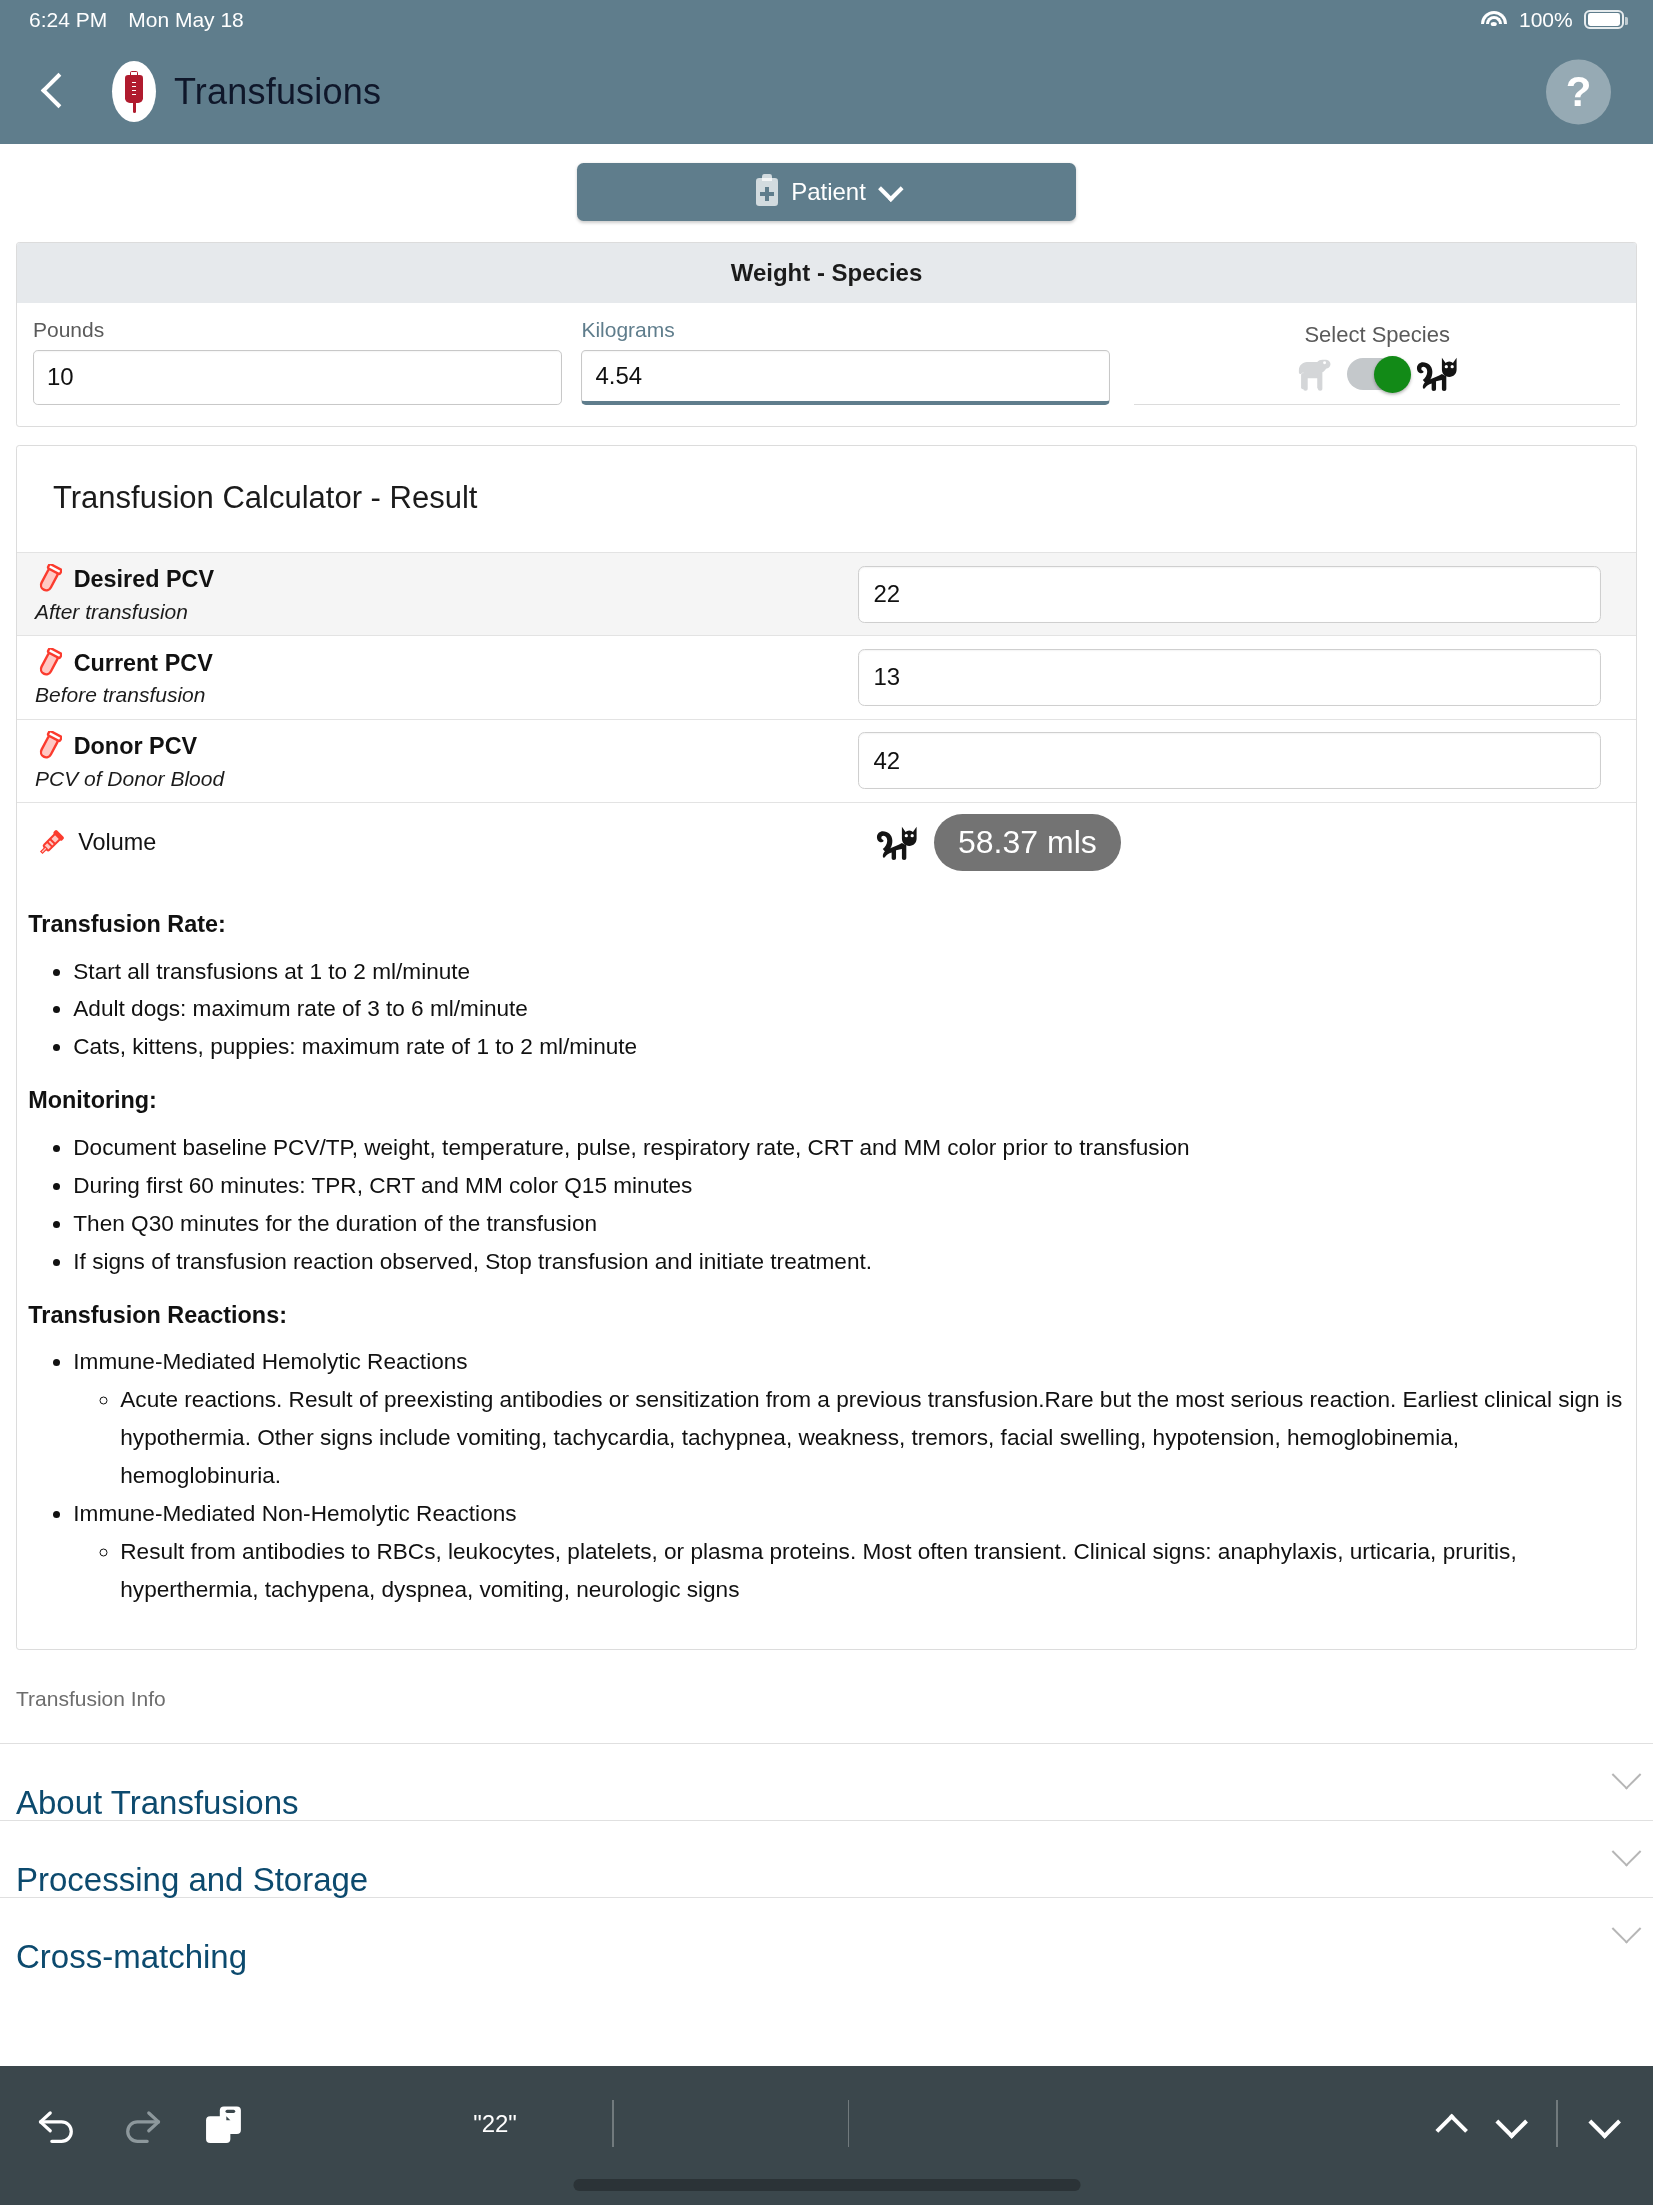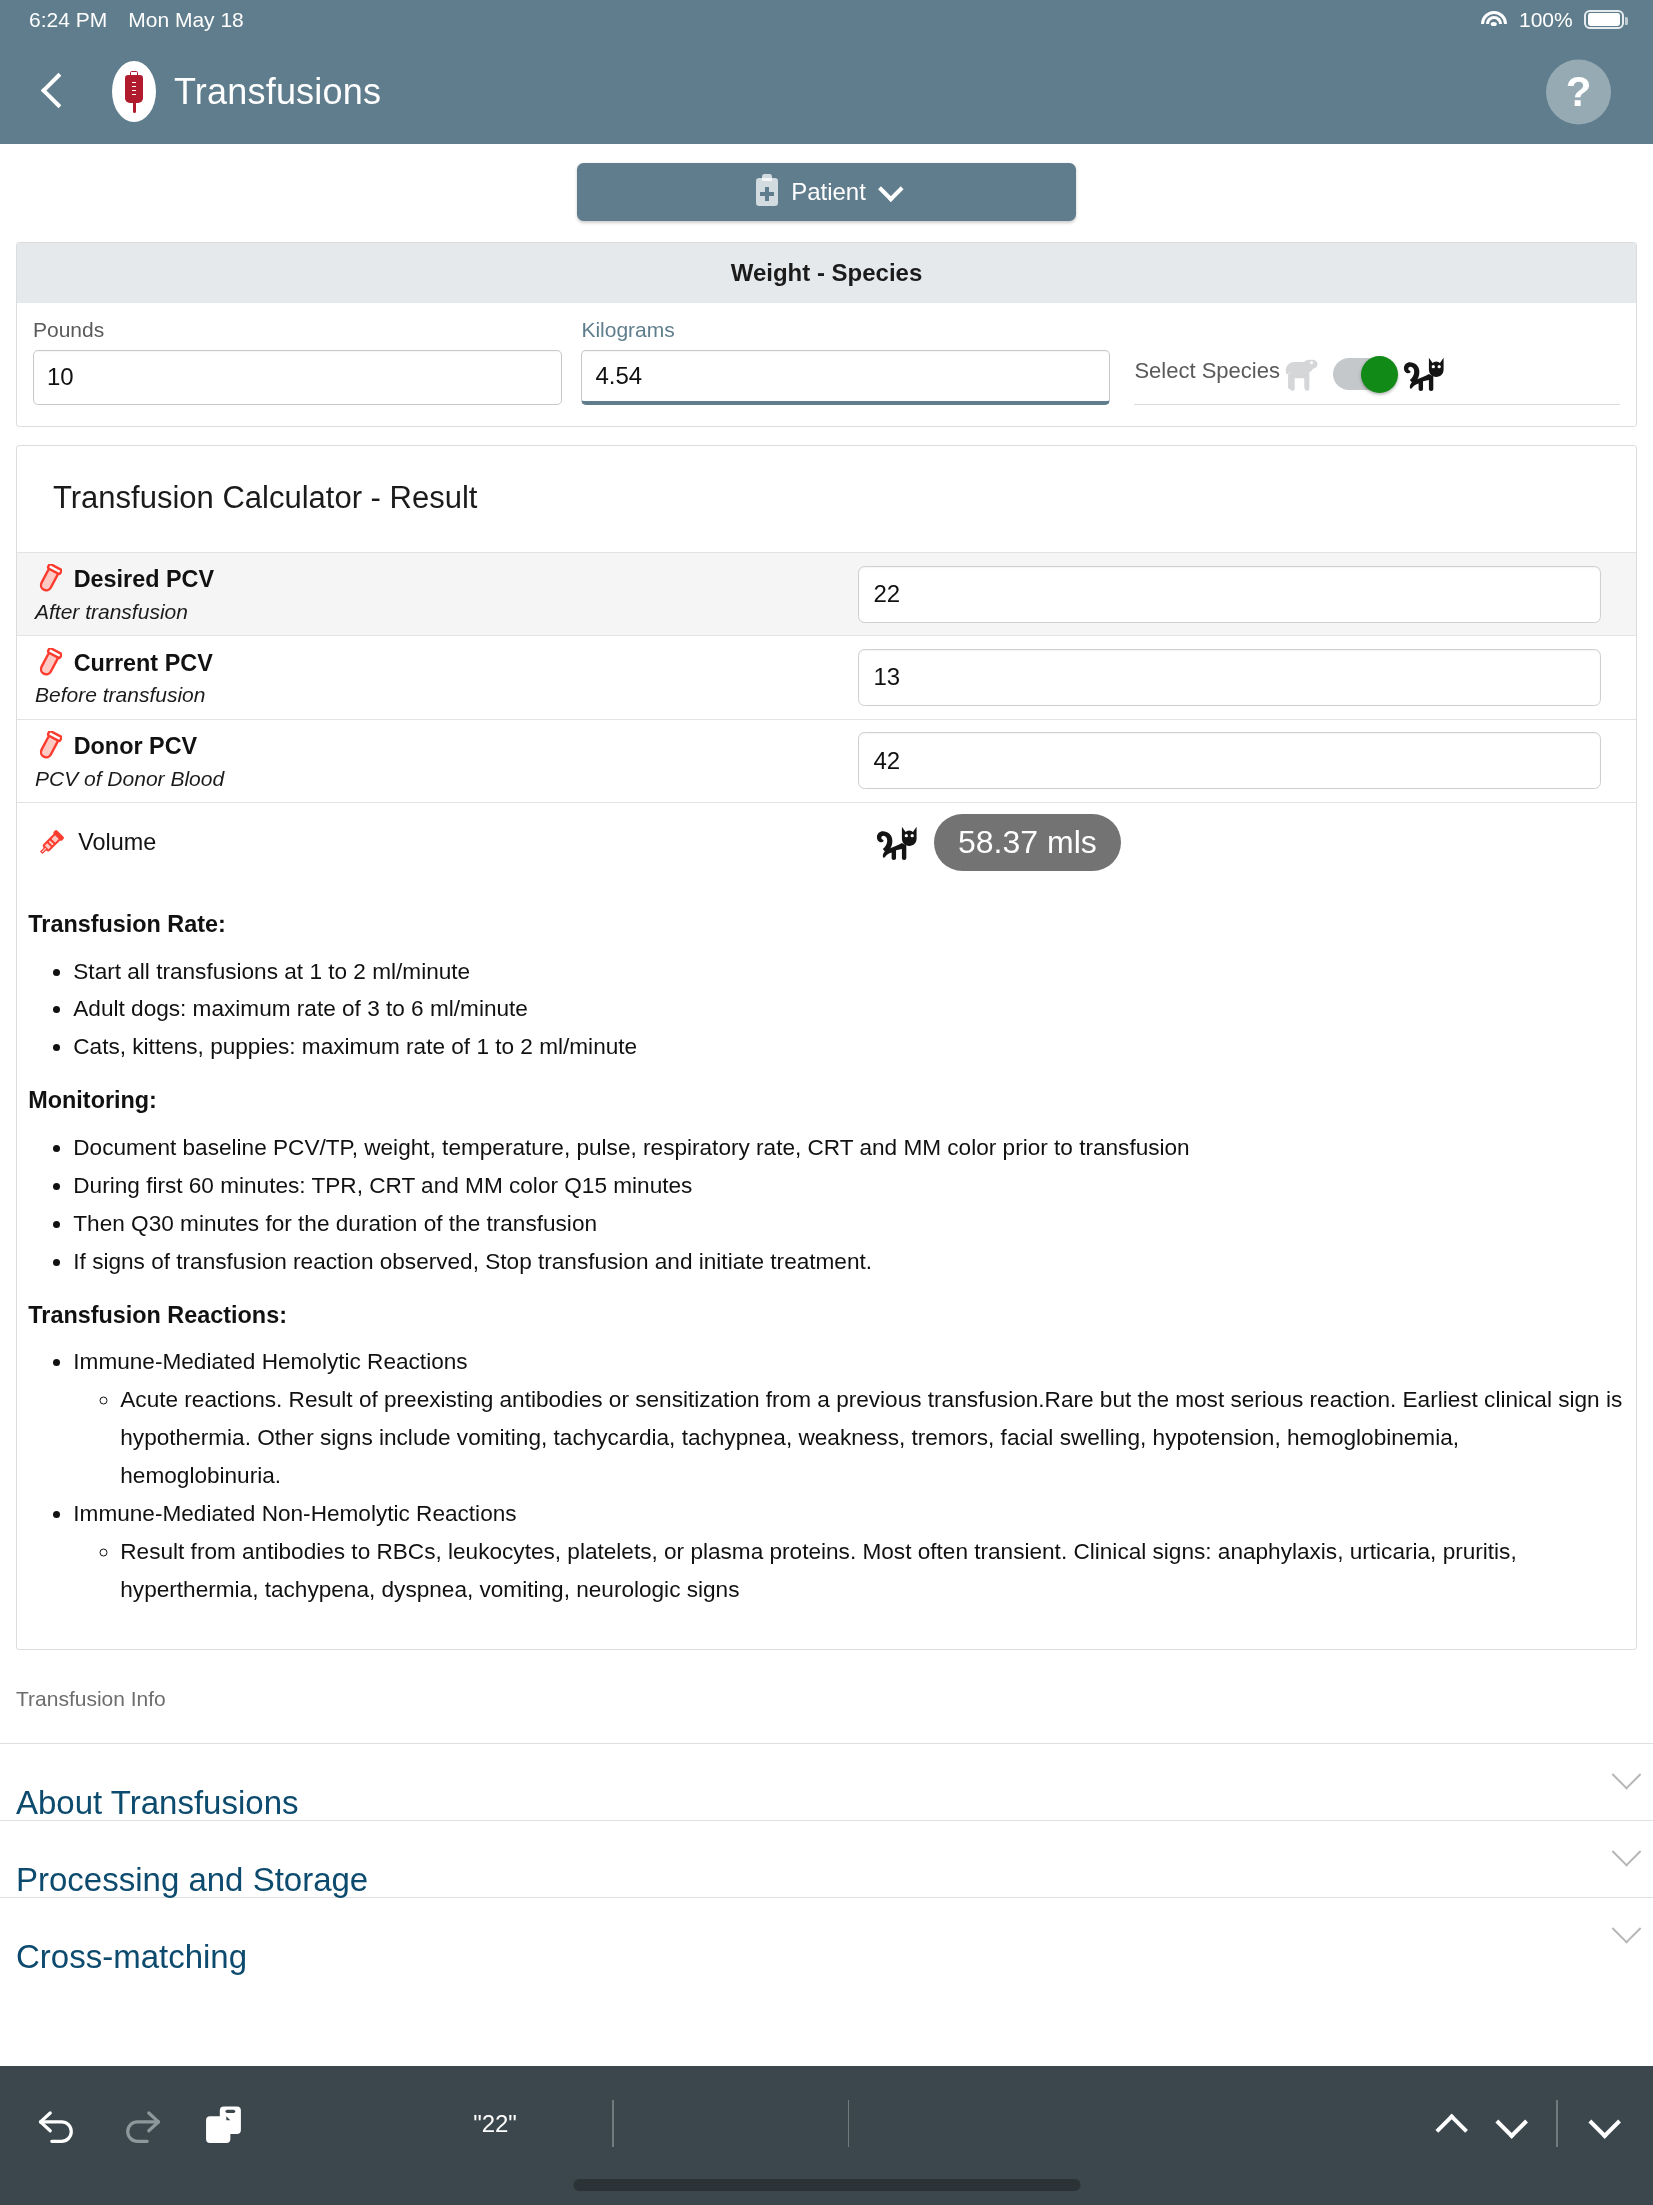--- a/index.html
+++ b/index.html
@@ -70,21 +70,21 @@
   .bloodbag .cap {
     position: absolute; top: 0; left: 6.5px; width: 8px; height: 7.3px;
     border: 1.6px solid #b01b2e; border-radius: 1.6px; background:#fff;
   }
   .bloodbag .tube {
     position: absolute; bottom: 0; left: 9px; width: 3.2px; height: 11.3px; background: #b01b2e;
     border-radius: 0 0 3.2px 3.2px;
   }
   .bloodbag .lines { position:absolute; top:11.3px; left:8px; width:4.8px; height:16px; }
   .bloodbag .lines i { display:block; height:1.6px; background:#fff; margin-bottom:2.4px; }
-  .nav-title { color: #ffffff; font-size: 36px; letter-spacing: 0.2px; }
+  .nav-title { color: #0f172a; font-size: 36px; letter-spacing: 0.2px; }
   .help-button {
     position: absolute; right: 42px; top: 50%; transform: translateY(-50%);
     width: 65px; height: 65px; border-radius: 50%; background: rgba(255,255,255,.35);
     display: flex; align-items: center; justify-content: center;
     color: #fff; font-size: 42px; font-weight: bold; cursor: pointer;
   }
 
   
   .patient-wrap { display: flex; justify-content: center; padding: 19.4px 0 21px; background:#fff; }
   .patient-button {
@@ -122,21 +122,21 @@
   .field-label { font-size: 21px; color: #5a5a5a; margin-bottom: 8px; }
   .field-label.accent { color: #5f7d8c; }
   .text-input {
     height: 55px; border: 0.8px solid #c8c8c8; border-radius: 4.8px; background: #fff;
     font-size: 24px; color: #111; padding: 0 13px; width: 100%;
     box-shadow: inset 0 0.8px 1.6px rgba(0,0,0,.05);
     font-family: "Liberation Sans", sans-serif;
   }
   .text-input.focused { border-bottom: 4.8px solid #5f7d8c; }
   .species-block {
-    flex: 1; display: flex; flex-direction: row; align-items: center;
+    flex: 1; display: flex; flex-direction: column; align-items: center;
     border-bottom: 0.8px solid #dcdcdc; padding-bottom: 9.7px; margin-left: 24px;
   }
   .species-label { font-size: 22px; color: #5a5a5a; margin-bottom: 6.5px; }
   .species-row { display: flex; align-items: center; gap: 6.5px; }
   .toggle-track {
     width: 61px; height: 32px; border-radius: 16px; background: #c4c8cb; position: relative;
     cursor: pointer;
   }
   .toggle-knob {
     position: absolute; right: -3.2px; top: -2.4px; width: 37px; height: 37px; border-radius: 50%;

